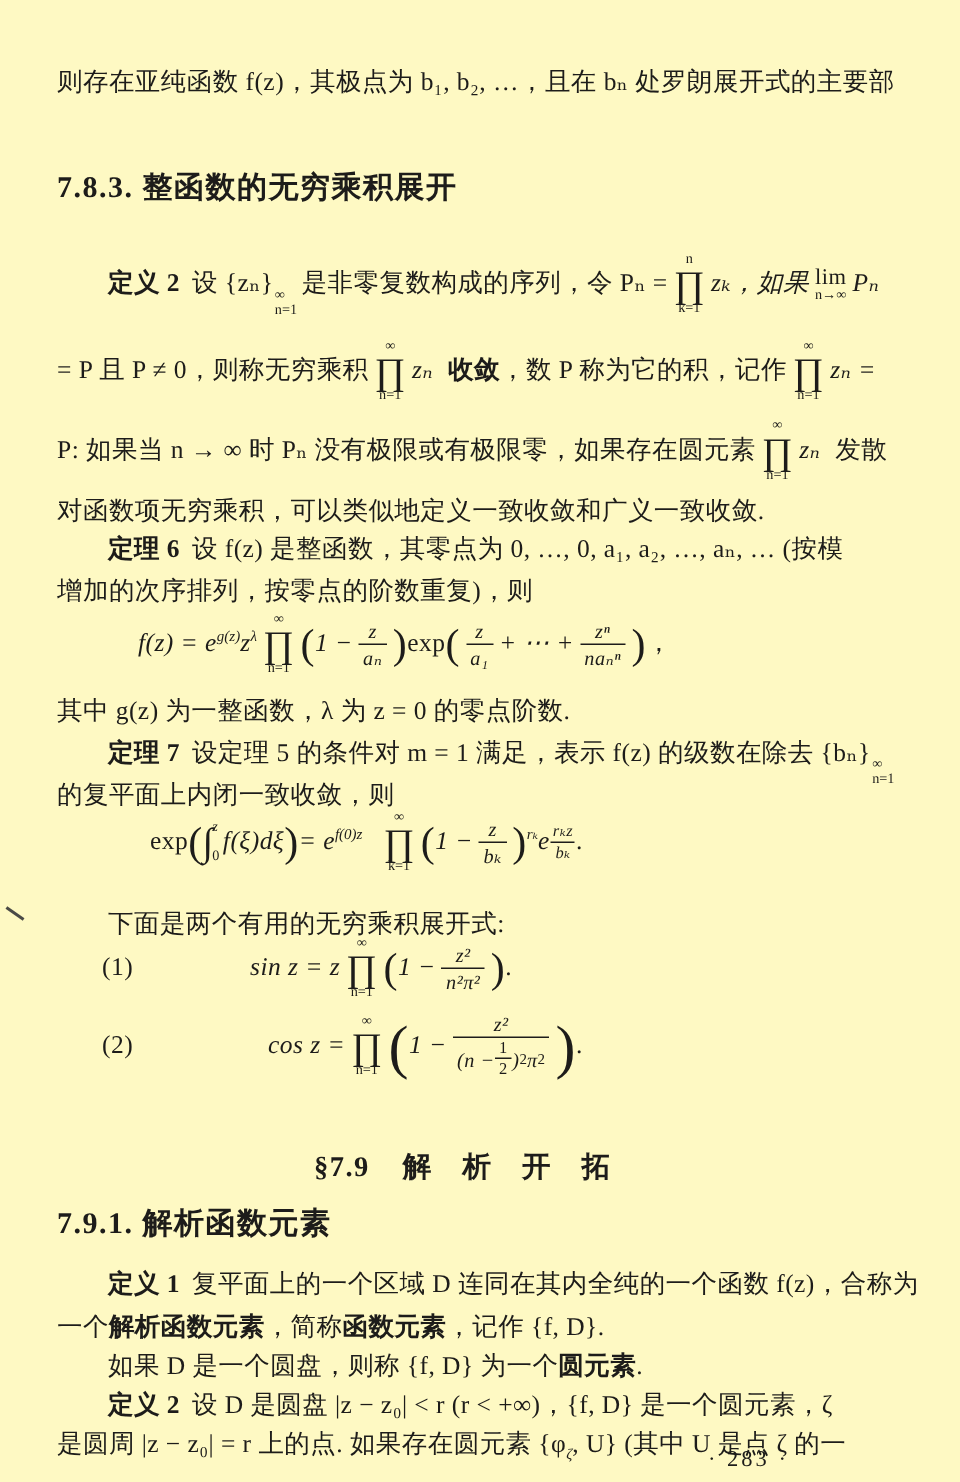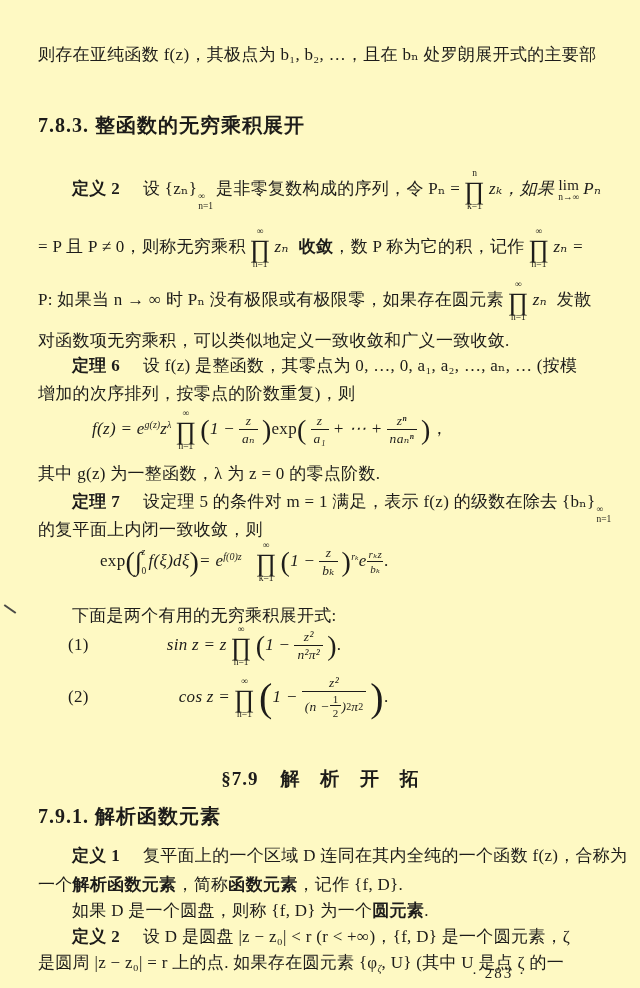--- a/index.html
+++ b/index.html
@@ -12,25 +12,25 @@
     overflow:hidden;
   }
   .page{position:absolute;inset:0;background:#fef9c3;}
   .t{
     position:absolute;left:38px;
     font-size:17px;line-height:1.3;
     white-space:nowrap;
     letter-spacing:0.3px;
   }
   .b{font-weight:bold;}
-  .lbl{font-weight:bold;margin-right:23px;}
+  .lbl{font-weight:bold;margin-right:8px;}
   .ind{left:72px;}
   .h1{font-size:20px;font-weight:bold;letter-spacing:1px;margin-top:13px;}
   .h2{font-size:19px;font-weight:bold;letter-spacing:1px;}
-  .center{left:12px;width:624px;text-align:center;}
+  .center{left:0;width:624px;text-align:center;}
   .mi{font-style:italic;}
   .gap{display:inline-block;width:10px;}
   
   .stack{display:inline-flex;flex-direction:column;align-items:center;vertical-align:middle;line-height:1;margin:0 4px;}
   .stack .sm{font-size:9.5px;font-style:normal;letter-spacing:0;}
   .prodsign{font-size:25px;line-height:0.95;font-style:normal;}
   .limword{font-size:15px;font-style:normal;}
   
   .supsub{display:inline-flex;flex-direction:column;align-items:flex-start;vertical-align:-5px;line-height:1;margin-left:1px;margin-right:3px;}
   .supsub span{font-size:9.5px;letter-spacing:0;}

